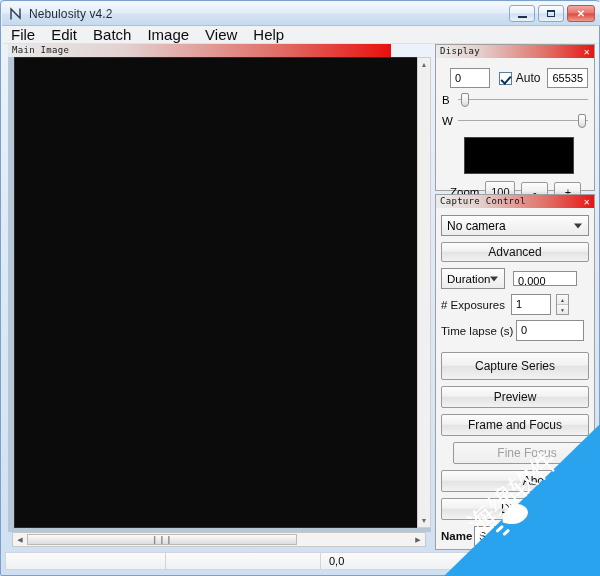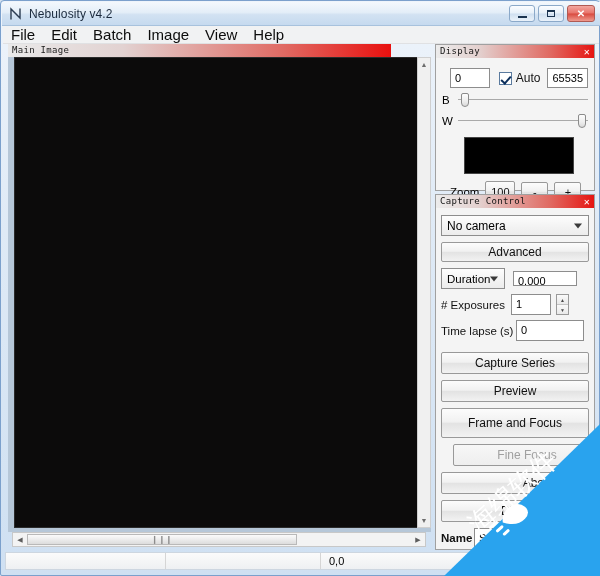--- a/index.html
+++ b/index.html
@@ -503,23 +503,23 @@
               </div>
             </div>
 
             <div class="row">
               <span class="lbl" style="width:75px;">Time lapse (s)</span>
               <div class="txtbox" style="width:68px; height:21px;">0</div>
             </div>
 
             <div style="height:6px;"></div>
 
-            <div class="btn wide" style="height:22px;">Capture Series</div>
+            <div class="btn wide" style="height:28px;">Capture Series</div>
             <div class="btn wide" style="height:22px;">Preview</div>
-            <div class="btn wide" style="height:30px;">Frame and Focus</div>
+            <div class="btn wide" style="height:22px;">Frame and Focus</div>
             <div class="btn wide disabled" style="height:22px;margin-left:12px;">Fine Focus</div>
             <div class="btn wide" style="height:22px;padding-left:44px;">Abort</div>
             <div class="btn wide" style="height:22px;">Direc</div>
 
             <div class="row" style="margin-top:2px;">
               <span class="lbl" style="width:33px;font-weight:bold;">Name</span>
               <div class="txtbox" style="width:112px; height:20px;">Se</div>
             </div>
           </div>
         </div>

